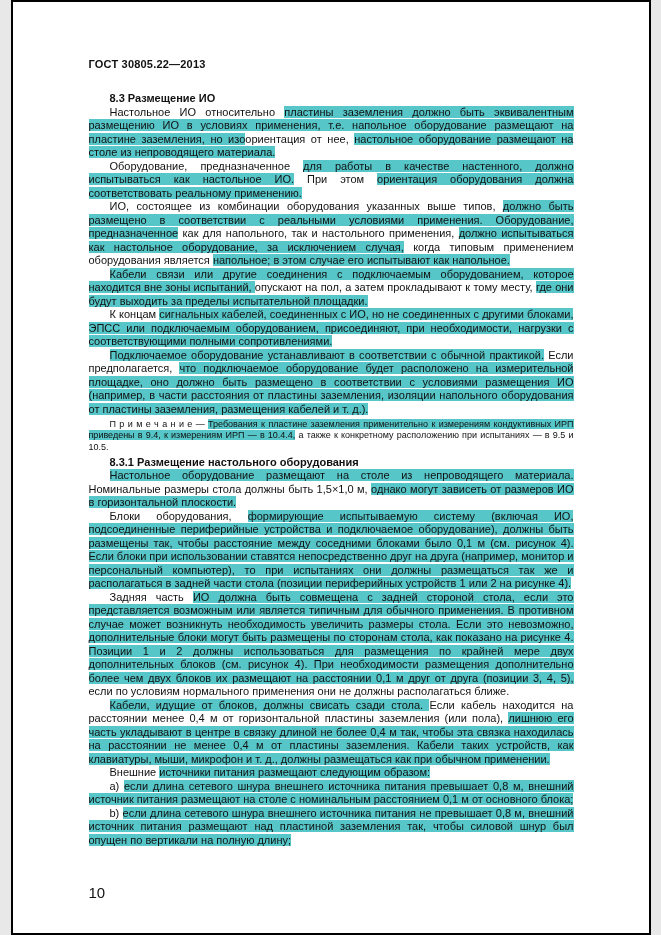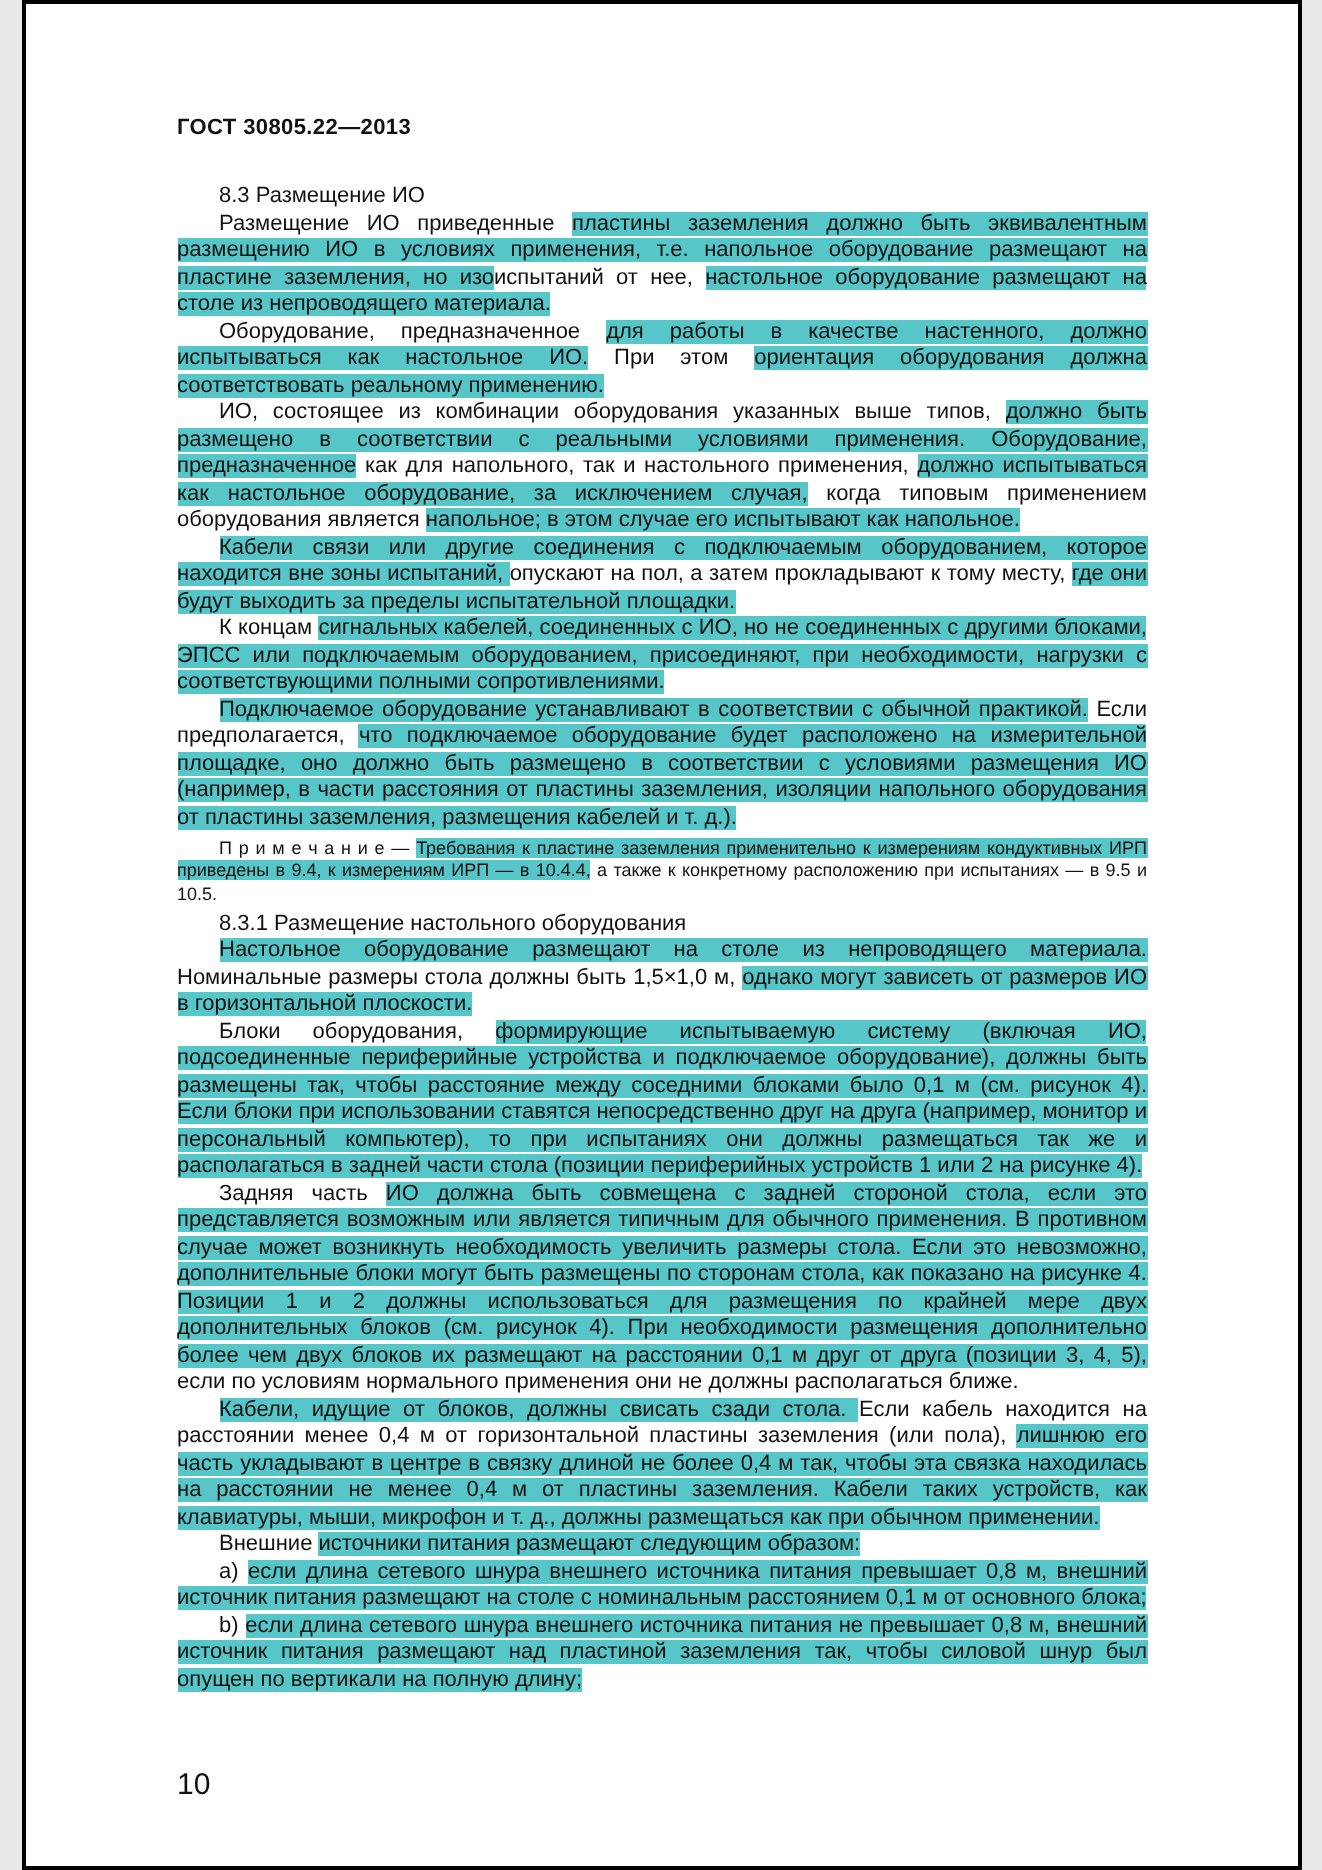--- a/index.html
+++ b/index.html
@@ -23,21 +23,21 @@
     letter-spacing: 0.2px;
   }
   .doc-body p {
     margin: 0;
     font-size: 11px;
     line-height: 13.5px;
     text-align: justify;
     text-indent: 21px;
   }
   .doc-body p.heading {
-    font-weight: normal;
+    font-weight: bold;
   }
   .doc-body p.note {
     font-size: 9px;
     line-height: 11.3px;
     margin: 3px 0;
   }
   .hl {
     background-color: var(--hl, #56c6c8);
   }
   .page-number {
@@ -47,21 +47,21 @@
     font-size: 15px;
   }
 </style>
 </head>
 <body>
 
 <div class="page">
   <div class="doc-header">ГОСТ 30805.22—2013</div>
   <div class="doc-body" id="doc-body">
       <p class="heading"><span>8.3 Размещение ИО</span></p>
-      <p class="para"><span>Размещение ИО приведенные </span><span class="hl">пластины заземления должно быть эквивалентным размещению ИО в условиях применения, т.е. напольное оборудование размещают на пластине заземления, но изо</span><span>испытаний от нее, </span><span class="hl">настольное оборудование размещают на столе из непроводящего материала.</span></p>
+      <p class="para"><span>Настольное ИО относительно </span><span class="hl">пластины заземления должно быть эквивалентным размещению ИО в условиях применения, т.е. напольное оборудование размещают на пластине заземления, но изо</span><span>ориентация от нее, </span><span class="hl">настольное оборудование размещают на столе из непроводящего материала.</span></p>
       <p class="para"><span>Оборудование, предназначенное </span><span class="hl">для работы в качестве настенного, должно испытываться как настольное ИО.</span><span> При этом </span><span class="hl">ориентация оборудования должна соответствовать реальному применению.</span></p>
       <p class="para"><span>ИО, состоящее из комбинации оборудования указанных выше типов, </span><span class="hl">должно быть размещено в соответствии с реальными условиями применения. Оборудование, предназначенное</span><span> как для напольного, так и настольного применения, </span><span class="hl">должно испытываться как настольное оборудование, за исключением случая,</span><span> когда типовым применением оборудования является </span><span class="hl">напольное; в этом случае его испытывают как напольное.</span></p>
       <p class="para"><span class="hl">Кабели связи или другие соединения с подключаемым оборудованием, которое находится вне зоны испытаний, </span><span>опускают на пол, а затем прокладывают к тому месту, </span><span class="hl">где они будут выходить за пределы испытательной площадки.</span></p>
       <p class="para"><span>К концам </span><span class="hl">сигнальных кабелей, соединенных с ИО, но не соединенных с другими блоками, ЭПСС или подключаемым оборудованием, присоединяют, при необходимости, нагрузки с соответствующими полными сопротивлениями.</span></p>
       <p class="para"><span class="hl">Подключаемое оборудование устанавливают в соответствии с обычной практикой.</span><span> Если предполагается, </span><span class="hl">что подключаемое оборудование будет расположено на измерительной площадке, оно должно быть размещено в соответствии с условиями размещения ИО (например, в части расстояния от пластины заземления, изоляции напольного оборудования от пластины заземления, размещения кабелей и т. д.).</span></p>
       <p class="note"><span>П р и м е ч а н и е — </span><span class="hl">Требования к пластине заземления применительно к измерениям кондуктивных ИРП приведены в 9.4, к измерениям ИРП — в 10.4.4,</span><span> а также к конкретному расположению при испытаниях — в 9.5 и 10.5.</span></p>
       <p class="heading"><span>8.3.1 Размещение настольного оборудования</span></p>
       <p class="para"><span class="hl">Настольное оборудование размещают на столе из непроводящего материала.</span><span> Номинальные размеры стола должны быть 1,5×1,0 м, </span><span class="hl">однако могут зависеть от размеров ИО в горизонтальной плоскости.</span></p>
       <p class="para"><span>Блоки оборудования, </span><span class="hl">формирующие испытываемую систему (включая ИО, подсоединенные периферийные устройства и подключаемое оборудование), должны быть размещены так, чтобы расстояние между соседними блоками было 0,1 м (см. рисунок 4). Если блоки при использовании ставятся непосредственно друг на друга (например, монитор и персональный компьютер), то при испытаниях они должны размещаться так же и располагаться в задней части стола (позиции периферийных устройств 1 или 2 на рисунке 4).</span></p>
       <p class="para"><span>Задняя часть </span><span class="hl">ИО должна быть совмещена с задней стороной стола, если это представляется возможным или является типичным для обычного применения. В противном случае может возникнуть необходимость увеличить размеры стола. Если это невозможно, дополнительные блоки могут быть размещены по сторонам стола, как показано на рисунке 4. Позиции 1 и 2 должны использоваться для размещения по крайней мере двух дополнительных блоков (см. рисунок 4). При необходимости размещения дополнительно более чем двух блоков их размещают на расстоянии 0,1 м друг от друга (позиции 3, 4, 5),</span><span> если по условиям нормального применения они не должны располагаться ближе.</span></p>

